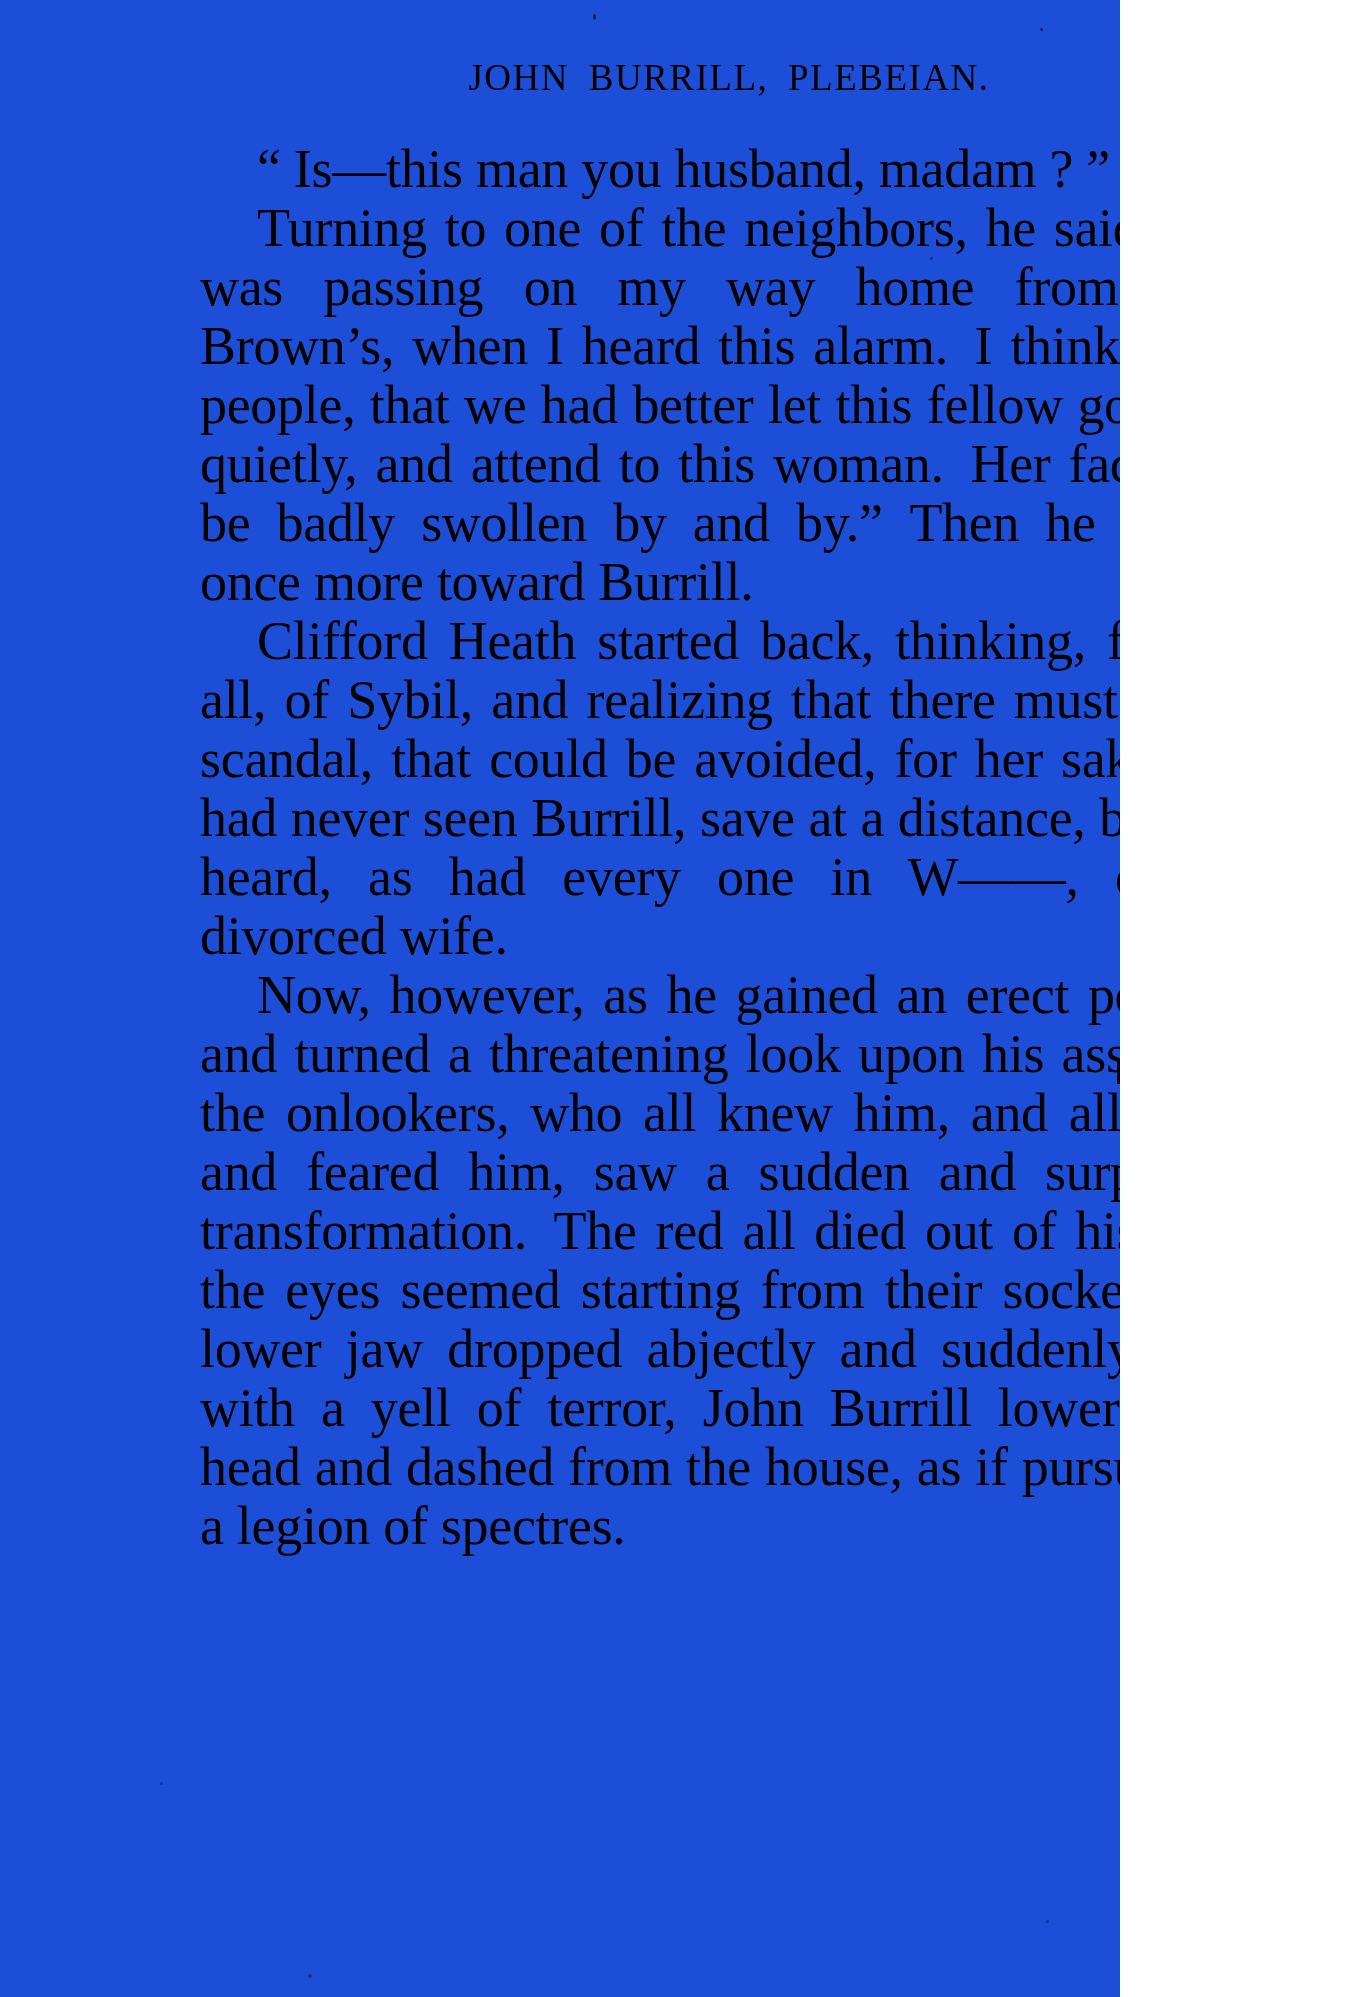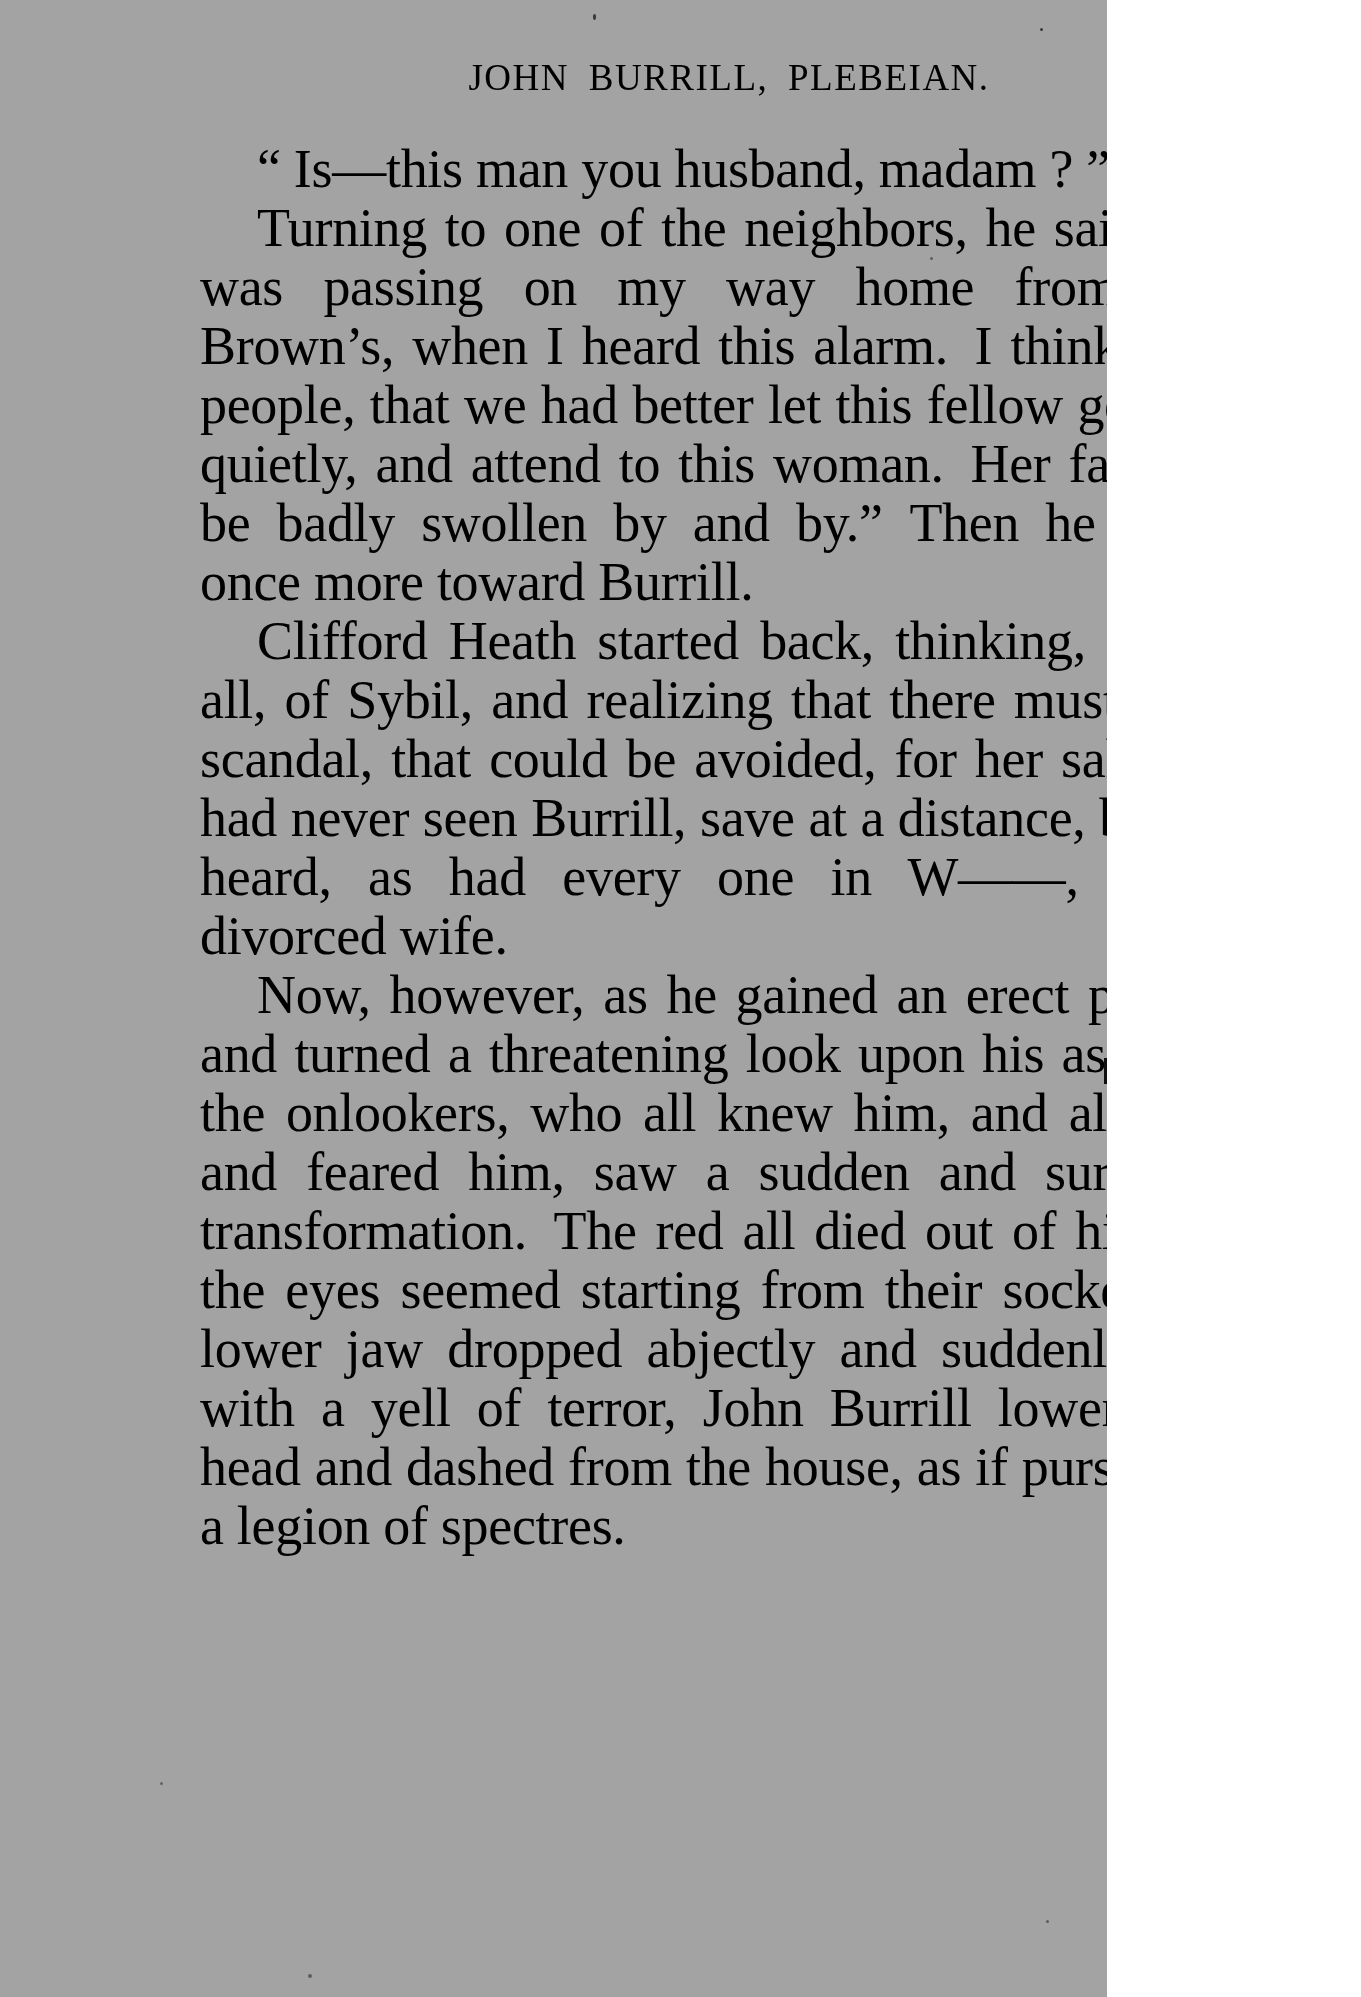--- a/index.html
+++ b/index.html
@@ -3,24 +3,25 @@
 <meta charset="utf-8">
 <title>Scanned book page</title>
 <style>
   html, body { margin: 0; padding: 0; }
   body { background: #ffffff; }
 
   .page {
     position: relative;
     width: 1107px;
     height: 1997px;
-    background: #a3a3a3;
+    background: #1d4ed8;
     overflow: hidden;
     font-family: "Liberation Serif", "DejaVu Serif", serif;
     color: #000;
+    padding-left: 13px;
   }
 
   
   .running-head {
     position: absolute;
     left: 200px;
     top: 58px;
     width: 1058px;
     height: 48px;
   }

